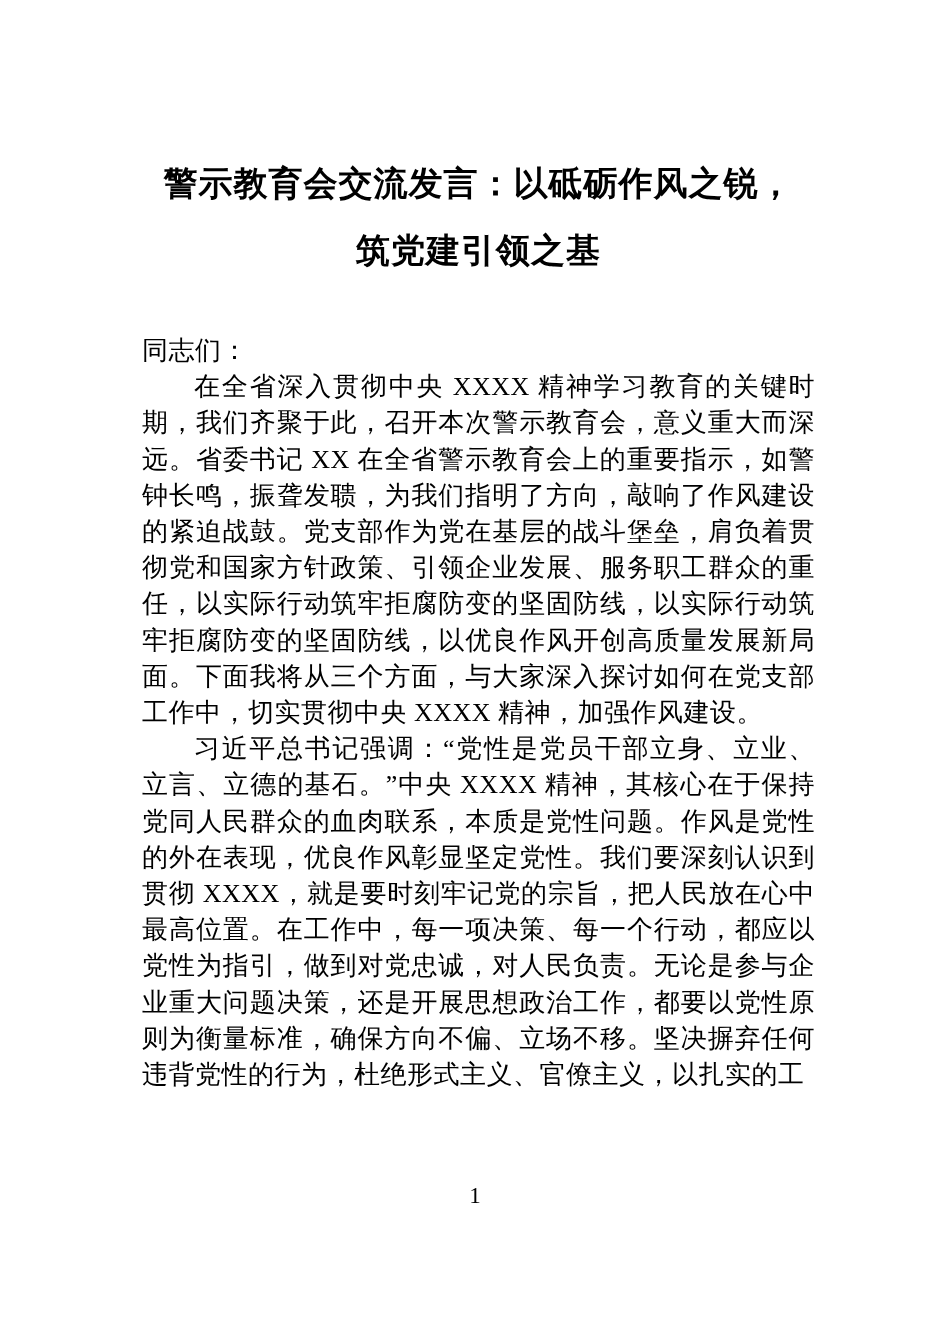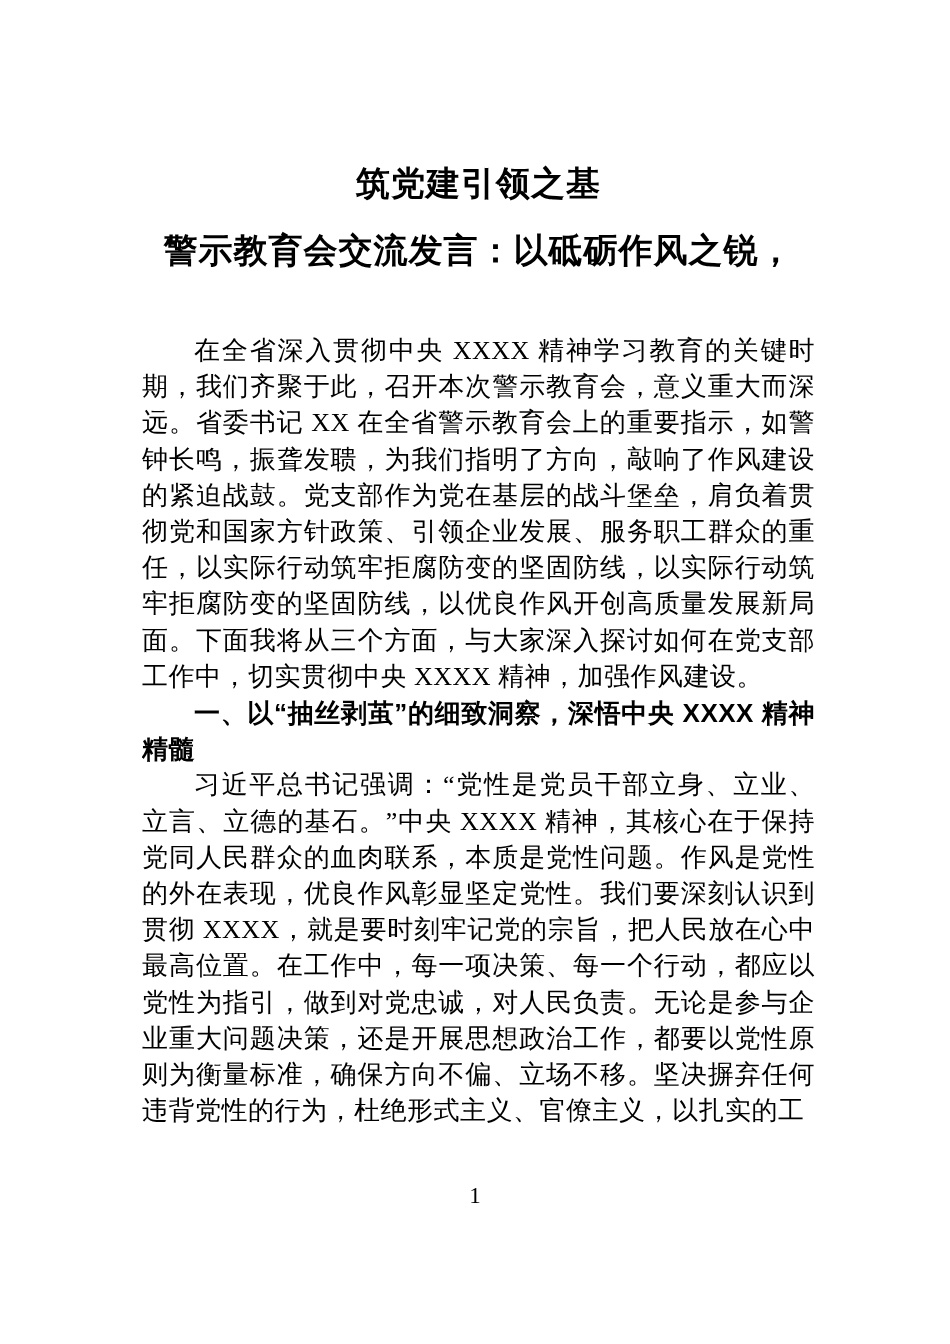--- a/index.html
+++ b/index.html
@@ -74,25 +74,25 @@
     line-height: 28px;
     color: #000000;
   }
 </style>
 </head>
 <body>
 
 <div class="page">
 
   <h1 class="doc-title">
+    <span class="title-line">警示教育会交流发言：以砥砺作风之锐，</span>
     <span class="title-line">筑党建引领之基</span>
-    <span class="title-line">警示教育会交流发言：以砥砺作风之锐，</span>
   </h1>
 
   <div class="doc-body">
+    <p class="salutation">同志们：</p>
     <p>在全省深入贯彻中央 XXXX 精神学习教育的关键时期，我们齐聚于此，召开本次警示教育会，意义重大而深远。省委书记 XX 在全省警示教育会上的重要指示，如警钟长鸣，振聋发聩，为我们指明了方向，敲响了作风建设的紧迫战鼓。党支部作为党在基层的战斗堡垒，肩负着贯彻党和国家方针政策、引领企业发展、服务职工群众的重任，以实际行动筑牢拒腐防变的坚固防线，以实际行动筑牢拒腐防变的坚固防线，以优良作风开创高质量发展新局面。下面我将从三个方面，与大家深入探讨如何在党支部工作中，切实贯彻中央 XXXX 精神，加强作风建设。</p>
-    <p class="heading">一、以“抽丝剥茧”的细致洞察，深悟中央 XXXX 精神精髓</p>
     <p>习近平总书记强调：“党性是党员干部立身、立业、立言、立德的基石。”中央 XXXX 精神，其核心在于保持党同人民群众的血肉联系，本质是党性问题。作风是党性的外在表现，优良作风彰显坚定党性。我们要深刻认识到贯彻 XXXX，就是要时刻牢记党的宗旨，把人民放在心中最高位置。在工作中，每一项决策、每一个行动，都应以党性为指引，做到对党忠诚，对人民负责。无论是参与企业重大问题决策，还是开展思想政治工作，都要以党性原则为衡量标准，确保方向不偏、立场不移。坚决摒弃任何违背党性的行为，杜绝形式主义、官僚主义，以扎实的工</p>
   </div>
 
   <div class="page-number">1</div>
 
 </div>
 
 </body></html>

